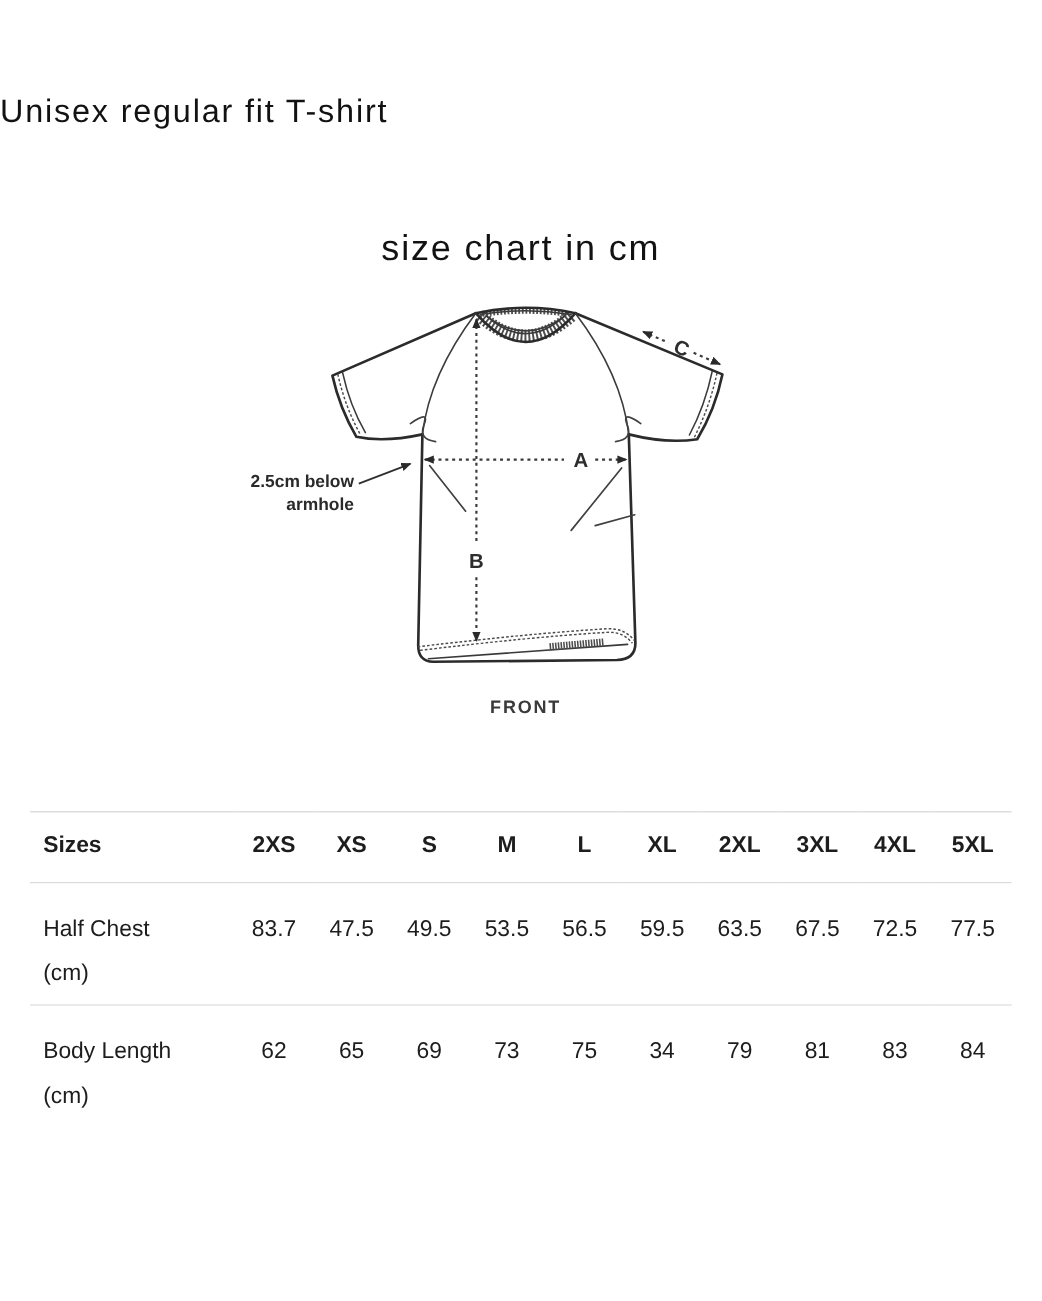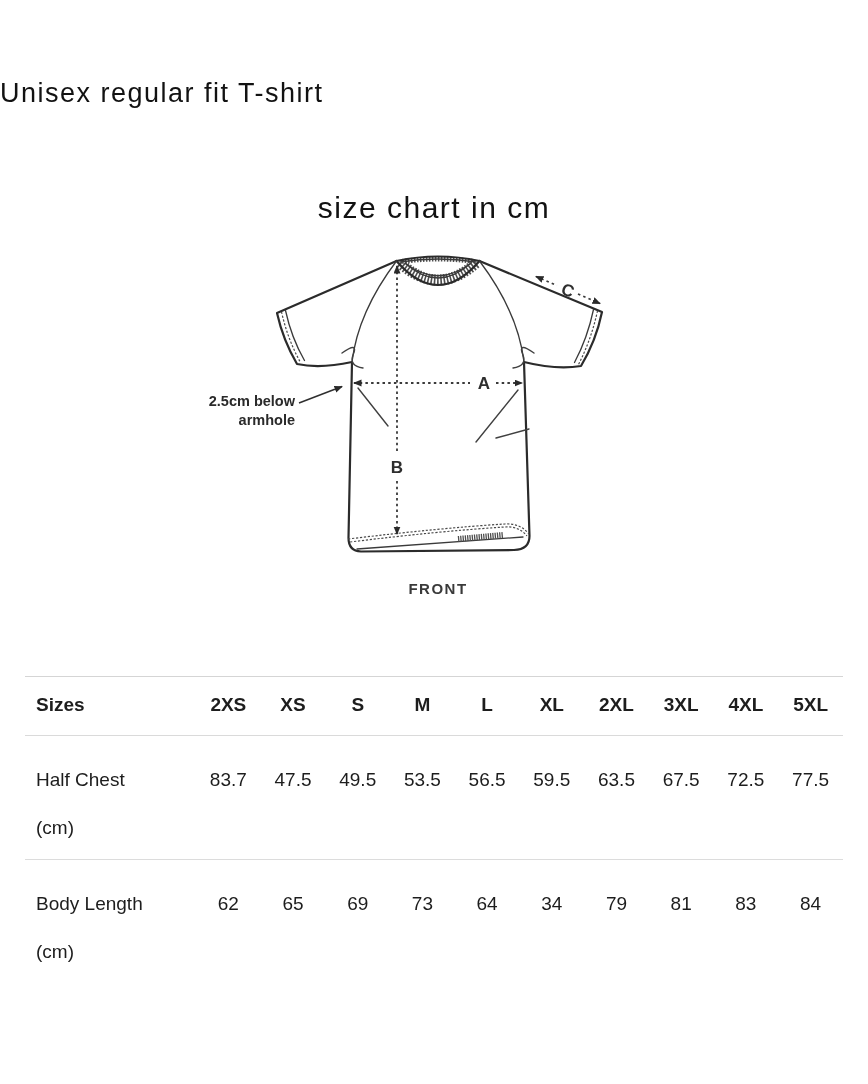--- a/index.html
+++ b/index.html
@@ -31,21 +31,21 @@
   .size-table{
     position:absolute;top:643px;left:25px;width:818px;
     border-collapse:collapse;table-layout:fixed;margin-top:33px;
   }
   .size-table th,.size-table td{font-size:19px;vertical-align:top;color:#1d1d1d;}
   .size-table thead th{
     border-top:1px solid #d5d5d5;border-bottom:1px solid #dadada;
     padding:17px 0 19px;font-weight:700;text-align:center;line-height:22px;
   }
   .size-table thead th.lblh{text-align:left;padding-left:11px;width:160px;}
-  .size-table tbody td{padding:20px 0 7px;text-align:center;line-height:48px;font-weight:400;}
+  .size-table tbody td{padding:20px 0 7px;text-align:center;line-height:37px;font-weight:400;}
   .size-table tbody tr:not(:last-child) td{border-bottom:1px solid #dcdcdc;}
   .size-table td.lbl{text-align:left;padding-left:11px;}
   .size-table td.lbl span{display:inline-block;max-width:112px;}
 </style>
 </head>
 <body>
 
 <div class="page-title">Unisex regular fit T-shirt</div>
 <div class="page-subtitle">size chart in cm</div>
 
@@ -143,21 +143,21 @@
         <td>67.5</td>
         <td>72.5</td>
         <td>77.5</td>
       </tr>
       <tr>
         <td class="lbl"><span>Body Length (cm)</span></td>
         <td>62</td>
         <td>65</td>
         <td>69</td>
         <td>73</td>
-        <td>64</td>
+        <td>75</td>
         <td>34</td>
         <td>79</td>
         <td>81</td>
         <td>83</td>
         <td>84</td>
       </tr>
     </tbody>
 </table>
 
 </body></html>

